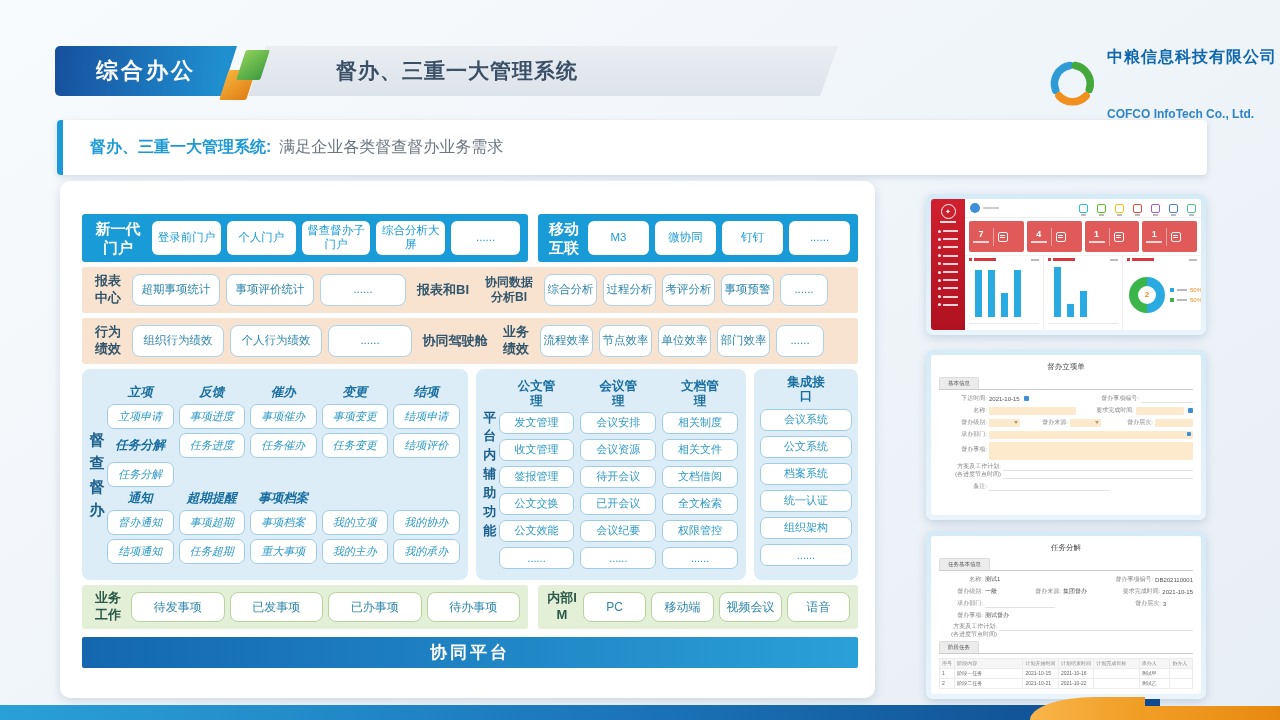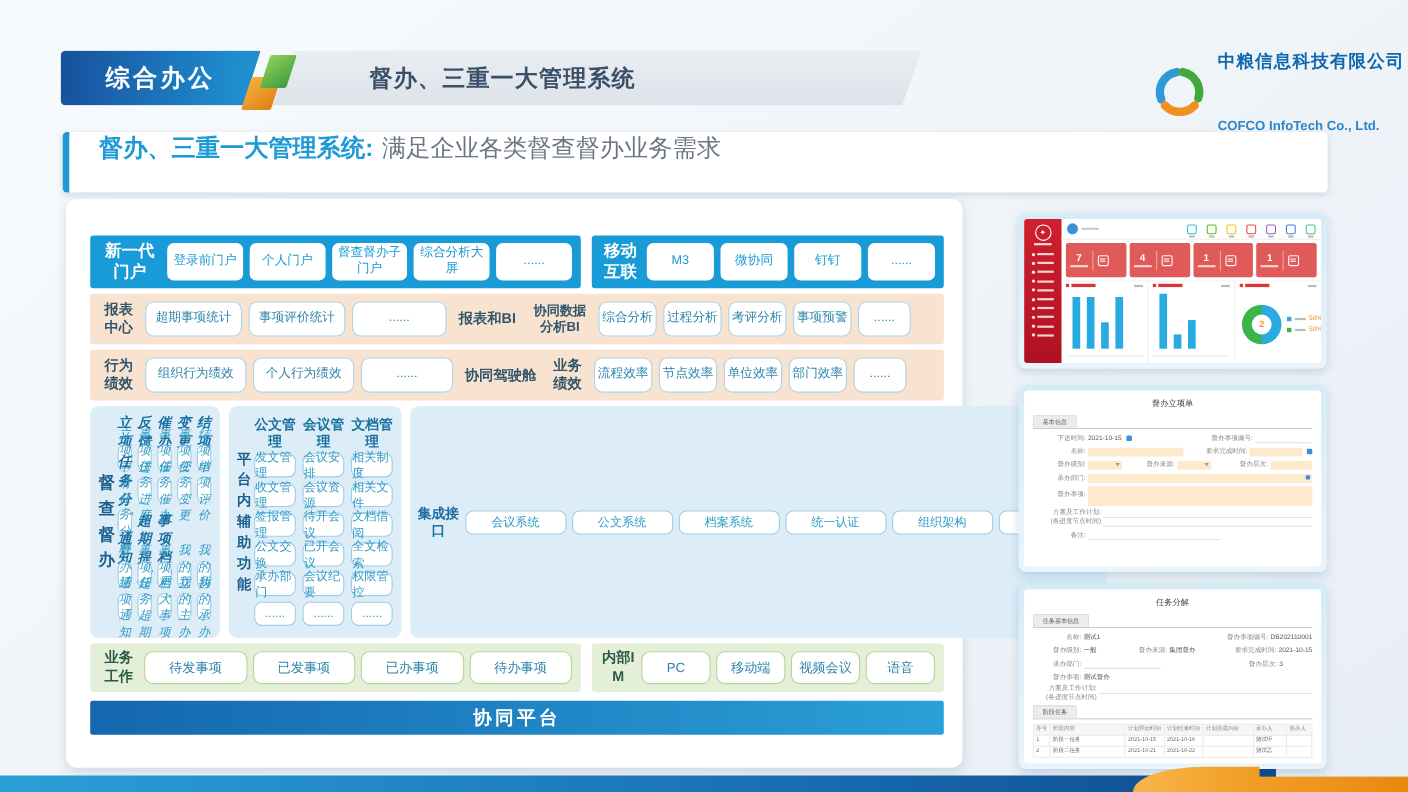--- a/index.html
+++ b/index.html
@@ -23,21 +23,21 @@
     display:flex;align-items:center;padding-left:88px;box-sizing:border-box;
     color:#3a5067;font-size:21px;font-weight:bold;letter-spacing:1px;}
   .logo{position:absolute;left:1046px;top:47px;display:flex;align-items:center;gap:9px;}
   .logo-text{display:flex;flex-direction:column;line-height:1.25;}
   .logo-zh{font-size:16px;font-weight:bold;color:#0f67ae;letter-spacing:1px;}
   .logo-en{font-size:12px;font-weight:bold;color:#2e86c8;margin-top:40px;}
   
   .intro-card{position:absolute;left:57px;top:120px;width:1150px;height:55px;background:#fff;
     border-radius:4px;box-shadow:0 2px 6px rgba(120,140,160,.28);}
   .intro-accent{position:absolute;left:0;top:0;width:6px;height:55px;background:#1d9ad6;border-radius:4px 0 0 4px;}
-  .intro-text{position:absolute;left:33px;top:0;height:55px;display:flex;align-items:flex-start;font-size:22px;}
+  .intro-text{position:absolute;left:33px;top:0;height:55px;display:flex;align-items:center;font-size:16px;}
   .intro-strong{color:#1d9ad6;font-weight:bold;}
   .intro-desc{color:#6d7680;margin-left:8px;}
   
   .main-card{position:absolute;left:60px;top:181px;width:815px;height:517px;background:#fff;
     border-radius:10px;box-shadow:0 3px 10px rgba(120,140,160,.28);}
   .row{position:absolute;left:22px;width:776px;display:flex;gap:10px;}
   .seg{display:flex;align-items:center;gap:6px;padding:0 8px;box-sizing:border-box;border-radius:3px;}
   .seg-blue{background:#199bd7;}
   .seg-peach{background:#f8e3d1;}
   .seg-green{background:#e4efd8;}
@@ -59,21 +59,21 @@
   .obtn{background:#fff;border:1px solid #aed3e8;border-radius:8px;color:#2e86ab;font-size:11.5px;
     line-height:1.2;height:32px;display:flex;align-items:center;justify-content:center;
     text-align:center;flex:none;box-sizing:border-box;padding:0 2px;}
   .gbtn{background:#fff;border:1px solid #b9d39b;border-radius:8px;color:#2e86ab;font-size:12px;
     height:30px;display:flex;align-items:center;justify-content:center;text-align:center;
     flex:none;box-sizing:border-box;}
   
   .panel{background:#dcedf8;border-radius:8px;box-sizing:border-box;display:flex;padding:8px 8px 8px 5px;}
   .sup-panel{width:388px;}
   .aux-panel{width:272px;}
-  .int-panel{flex:1;flex-direction:row;align-items:center;padding:6px;gap:5px;}
+  .int-panel{flex:1;flex-direction:column;align-items:center;padding:6px;gap:5px;}
   .vlabel{flex:none;display:flex;align-items:center;justify-content:center;text-align:center;
     word-break:break-all;font-weight:bold;color:#1b5f8c;}
   .vlabel-sup{width:20px;font-size:15px;line-height:1.55;}
   .vlabel-aux{width:18px;font-size:13px;line-height:1.45;}
   .sup-grid{flex:1;display:grid;grid-template-columns:repeat(5,1fr);
     grid-template-rows:15px 25px 25px 25px 15px 25px 25px;gap:4px 5px;align-content:center;font-style:italic;}
   .gh{color:#1a6fa0;font-size:12.5px;font-weight:bold;display:flex;align-items:center;justify-content:center;}
   .gbox{background:#fff;border:1px solid #9fcde6;border-radius:7px;color:#2e9ac6;font-size:11px;
     display:flex;align-items:center;justify-content:center;box-sizing:border-box;}
   .aux-grid{flex:1;display:grid;grid-template-columns:repeat(3,1fr);
@@ -314,21 +314,21 @@
           <div class="gbox">相关制度</div>
           <div class="gbox">收文管理</div>
           <div class="gbox">会议资源</div>
           <div class="gbox">相关文件</div>
           <div class="gbox">签报管理</div>
           <div class="gbox">待开会议</div>
           <div class="gbox">文档借阅</div>
           <div class="gbox">公文交换</div>
           <div class="gbox">已开会议</div>
           <div class="gbox">全文检索</div>
-          <div class="gbox">承办部门</div>
+          <div class="gbox">公文效能</div>
           <div class="gbox">会议纪要</div>
           <div class="gbox">权限管控</div>
           <div class="gbox">......</div>
           <div class="gbox">......</div>
           <div class="gbox">......</div>
         </div>
       </div>
 
       <div class="panel int-panel">
         <div class="gh">

